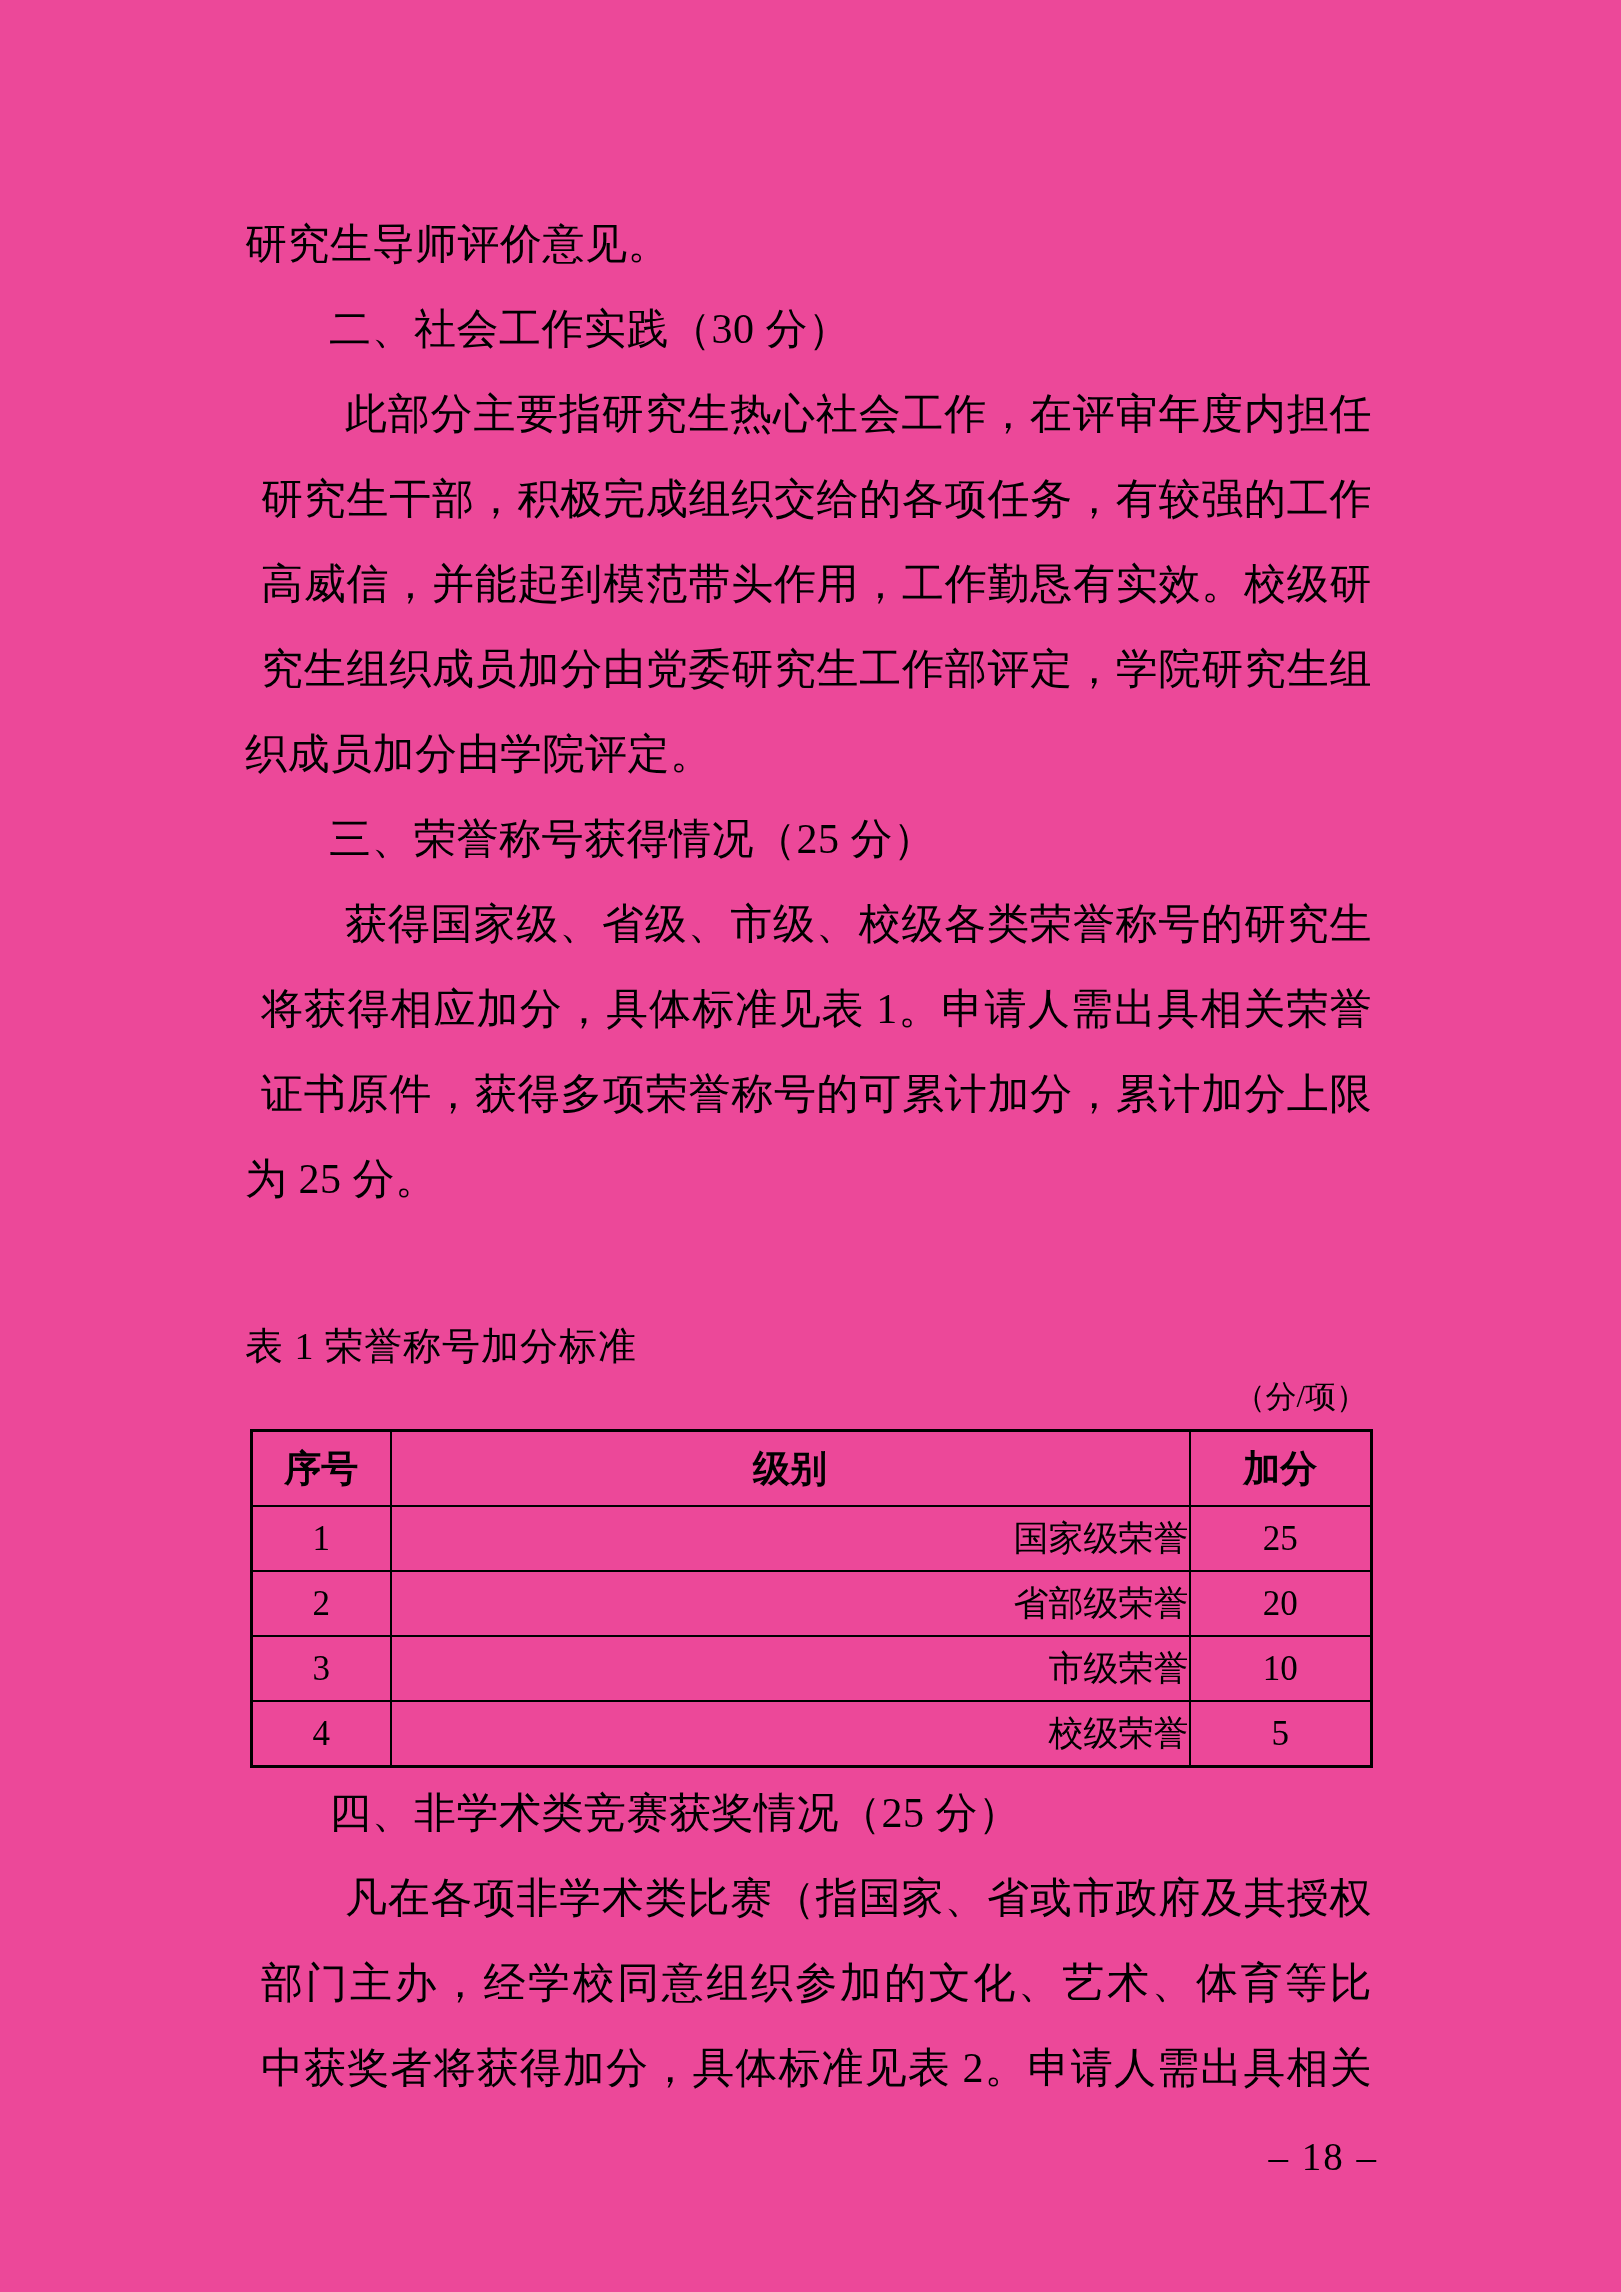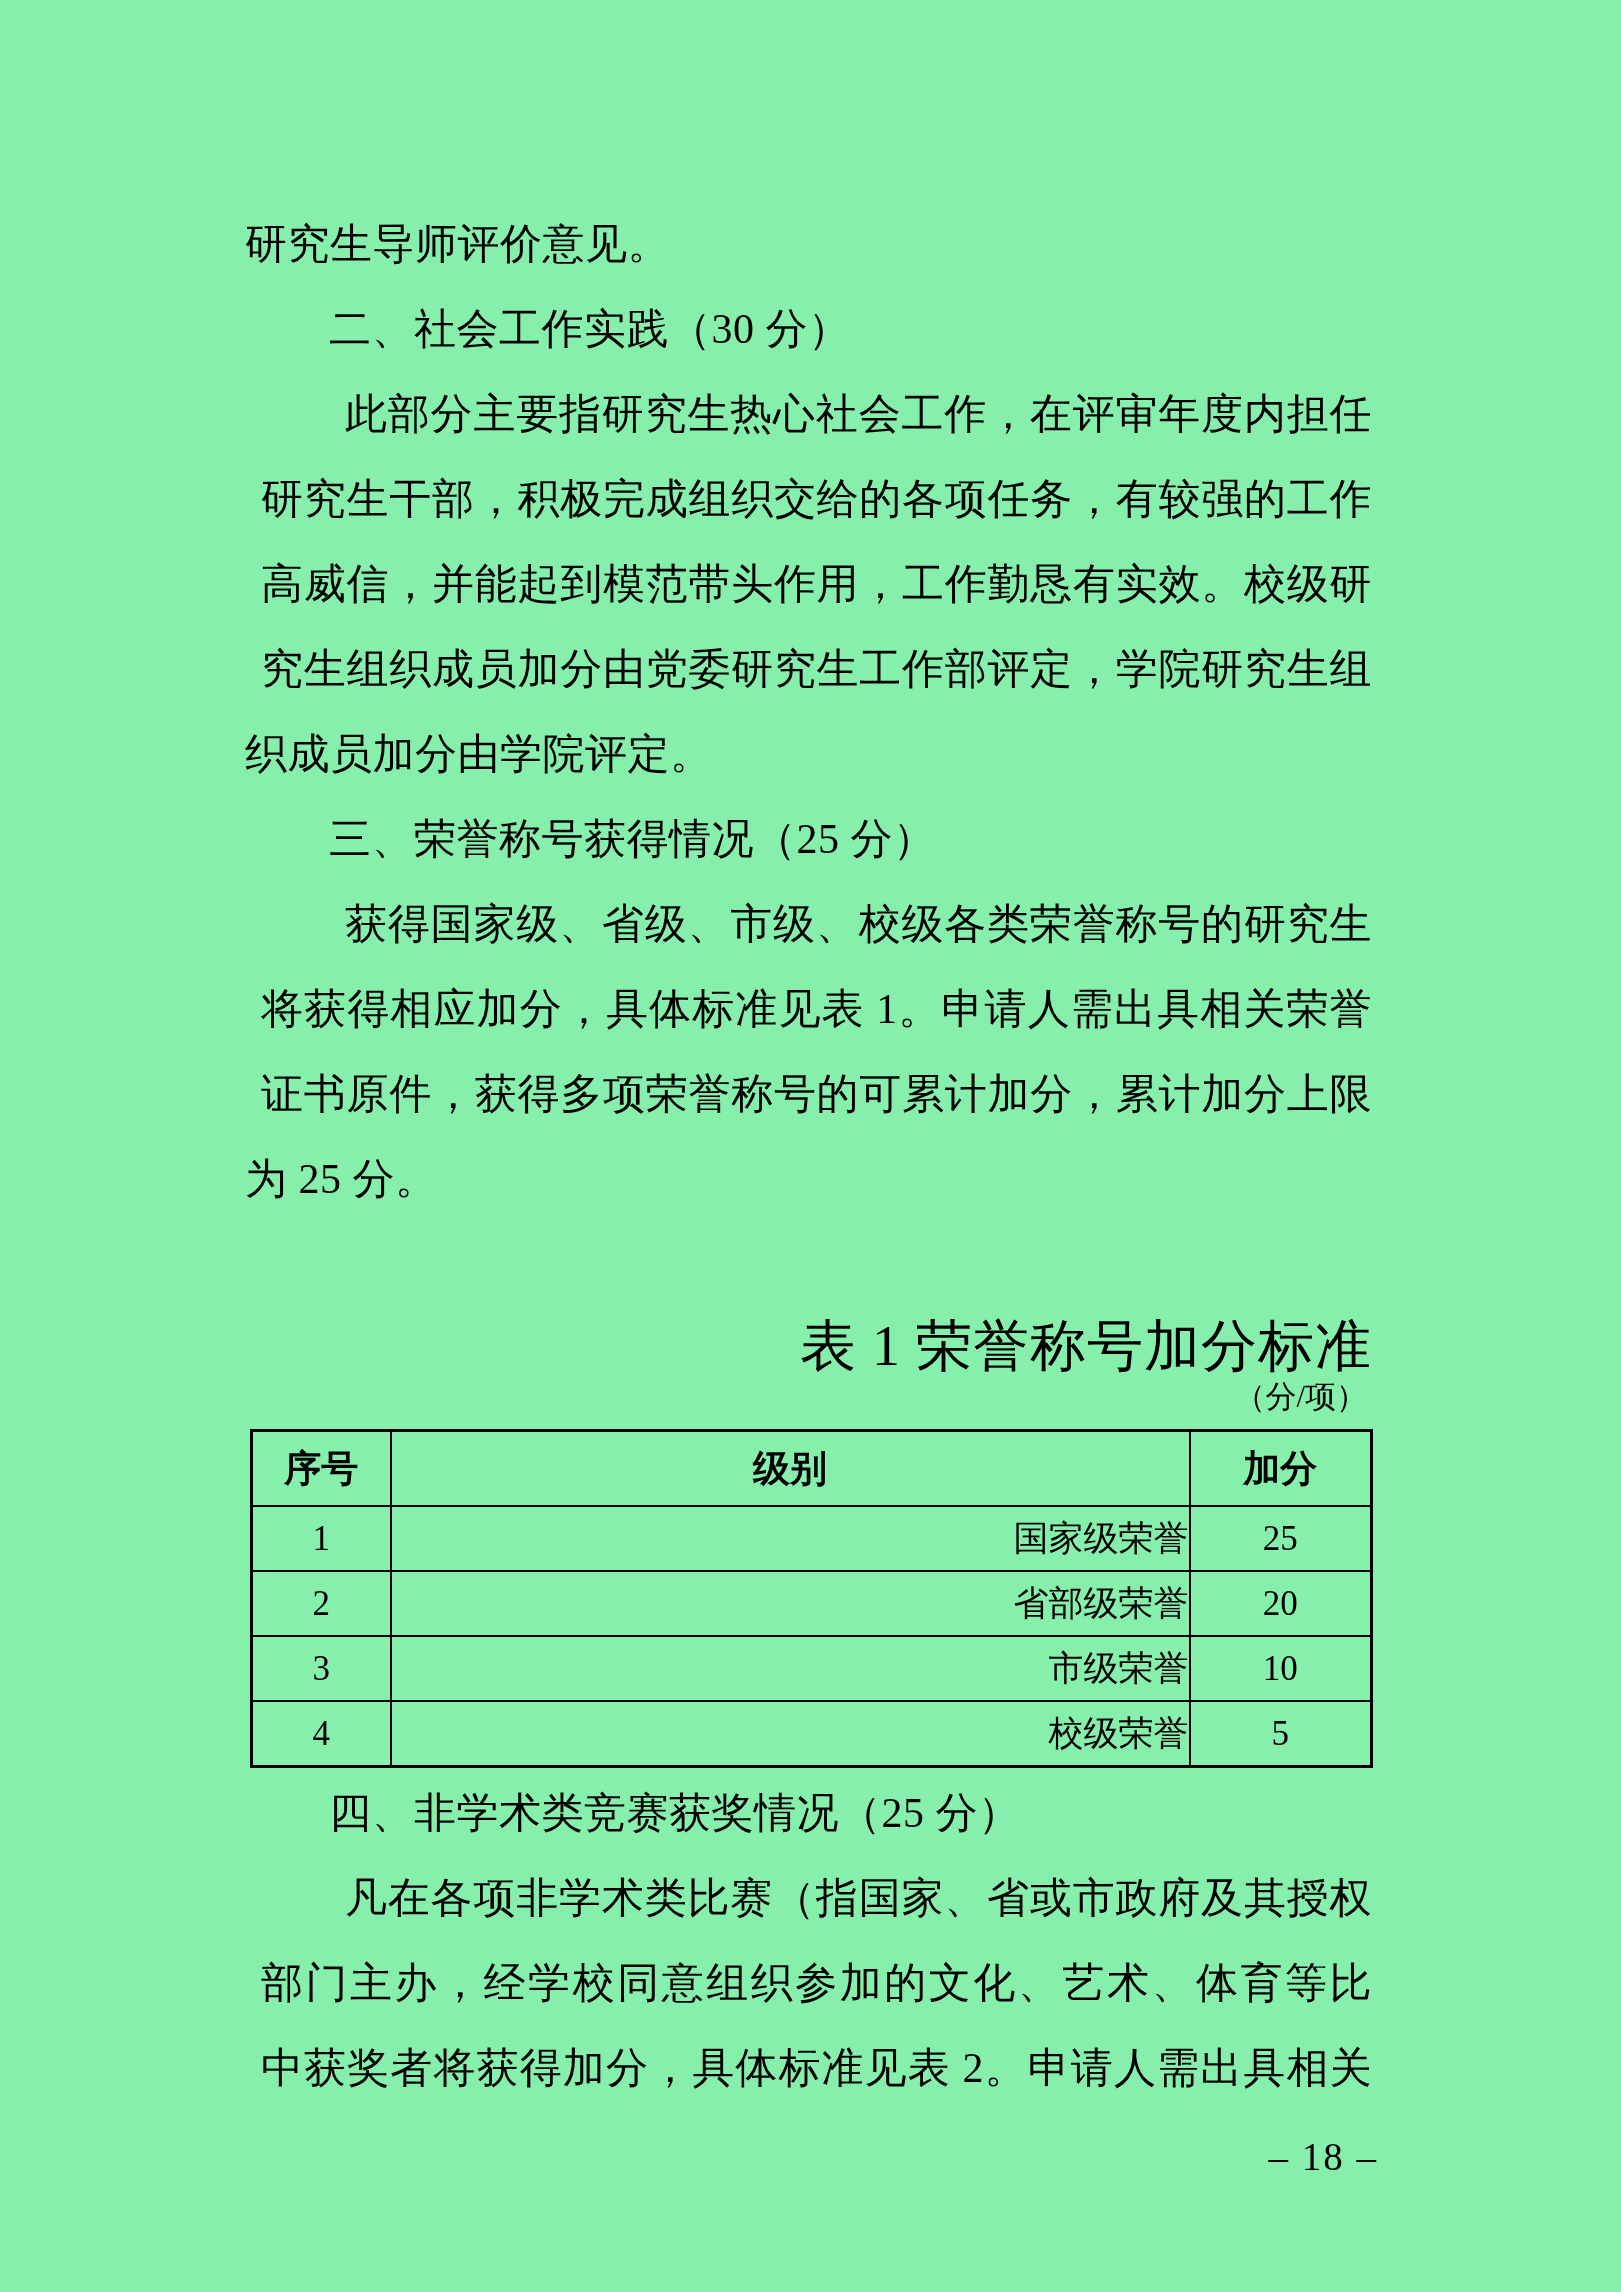--- a/index.html
+++ b/index.html
@@ -4,21 +4,21 @@
 <style>
   html, body {
     margin: 0;
     padding: 0;
     background: #888;
   }
   .page {
     position: relative;
     width: 1621px;
     height: 2293px;
-    background: #86efac;
+    background: #ec4899;
     color: #000000;
     font-family: "Liberation Serif", "DejaVu Serif", serif;
     overflow: hidden;
     margin: 0 auto;
   }
   
   .text-block {
     position: absolute;
     left: 245px;
     width: 1127px;
@@ -41,22 +41,22 @@
     margin-left: 16px;
   }
   
   .tbl-caption {
     position: absolute;
     left: 245px;
     top: 1311px;
     width: 1127px;
     height: 71px;
     line-height: 71px;
-    font-size: 56px;
-    text-align: right;
+    font-size: 38px;
+    text-align: left;
     letter-spacing: 1px;
   }
   .unit-note {
     position: absolute;
     left: 245px;
     top: 1372px;
     width: 1122px;
     height: 49px;
     line-height: 49px;
     font-size: 31px;

